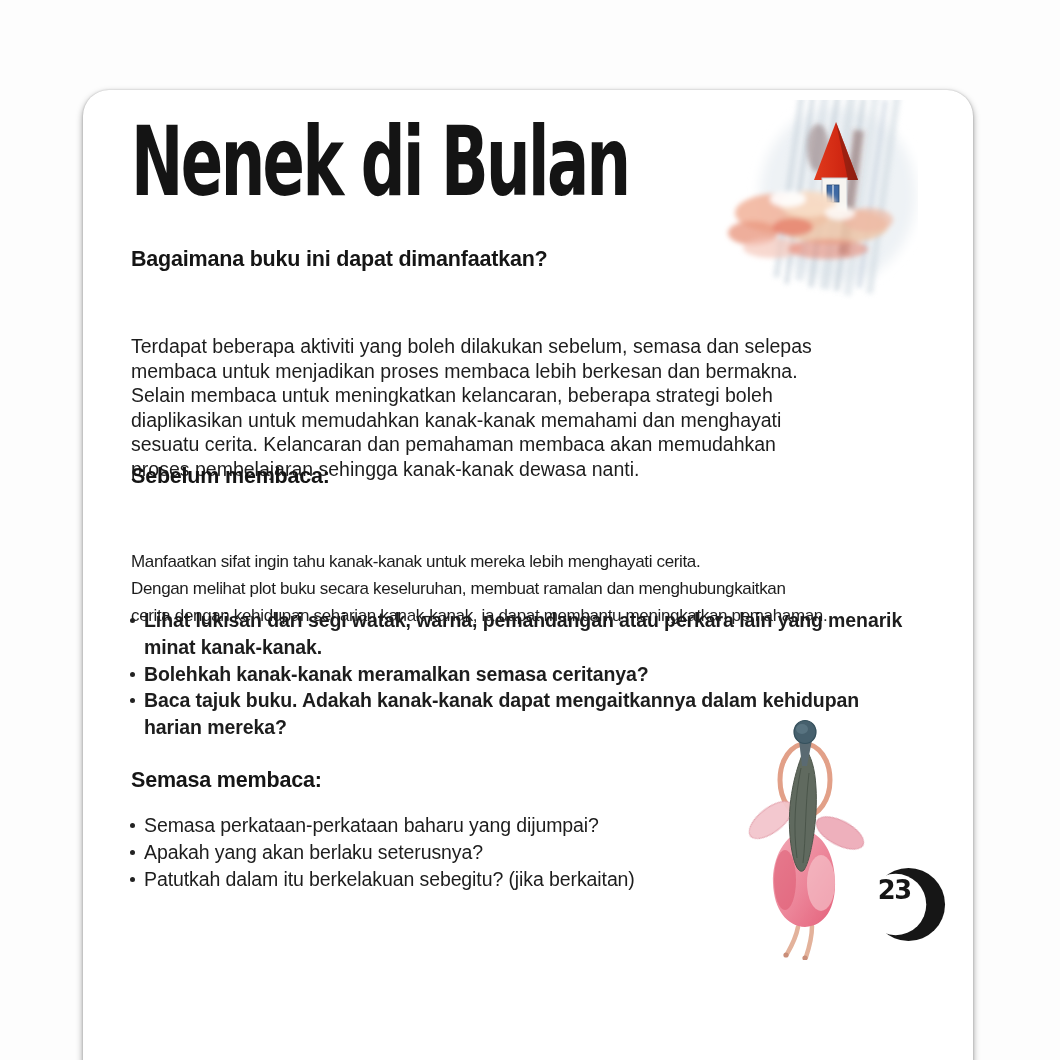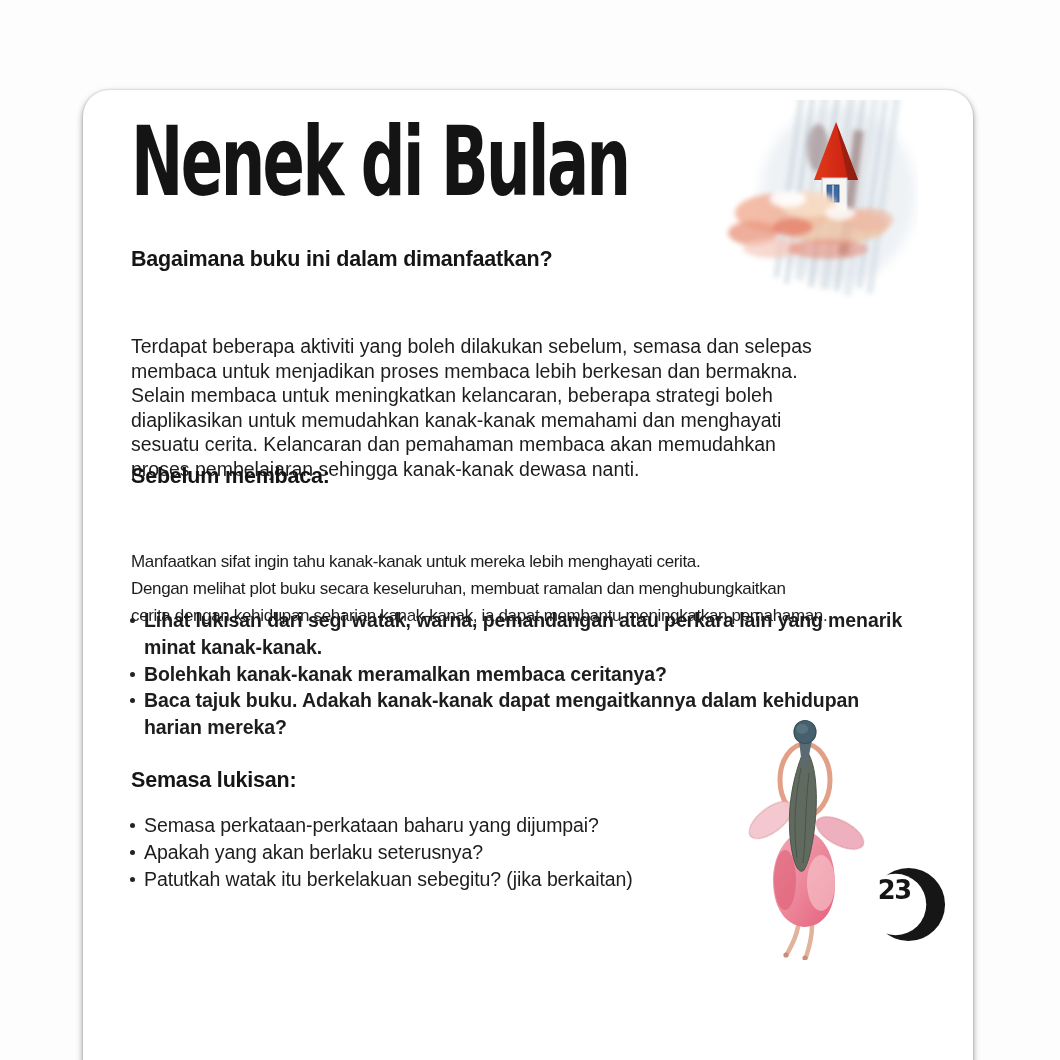--- a/index.html
+++ b/index.html
@@ -151,64 +151,64 @@
           <ellipse cx="150" cy="120" rx="25" ry="12" fill="#eeb8a2" opacity="0.7"></ellipse>
           <ellipse cx="55" cy="148" rx="30" ry="10" fill="#f5c8bb" opacity="0.7"></ellipse>
           <ellipse cx="110" cy="149" rx="40" ry="10" fill="#e8836f" opacity="0.55"></ellipse>
           <ellipse cx="75" cy="127" rx="20" ry="9" fill="#e25a49" opacity="0.5"></ellipse>
           <ellipse cx="70" cy="99" rx="18" ry="8" fill="#ffffff" opacity="0.9"></ellipse>
           <ellipse cx="122" cy="113" rx="15" ry="7" fill="#ffffff" opacity="0.8"></ellipse>
         </g>
       </svg>
     </div>
 
-    <div class="heading h-usage">Bagaimana buku ini dalam dimanfaatkan?</div>
+    <div class="heading h-usage">Bagaimana buku ini dapat dimanfaatkan?</div>
     <div class="para p-usage">Terdapat beberapa aktiviti yang boleh dilakukan sebelum, semasa dan selepas
 membaca untuk menjadikan proses membaca lebih berkesan dan bermakna.
 Selain membaca untuk meningkatkan kelancaran, beberapa strategi boleh
 diaplikasikan untuk memudahkan kanak-kanak memahami dan menghayati
 sesuatu cerita. Kelancaran dan pemahaman membaca akan memudahkan
 proses pembelajaran sehingga kanak-kanak dewasa nanti.</div>
 
     <div class="heading h-before">Sebelum membaca:</div>
     <div class="para p-before">Manfaatkan sifat ingin tahu kanak-kanak untuk mereka lebih menghayati cerita.
 Dengan melihat plot buku secara keseluruhan, membuat ramalan dan menghubungkaitkan
 cerita dengan kehidupan seharian kanak-kanak, ia dapat membantu meningkatkan pemahaman.</div>
 
     <ul class="blist list-before">
       <li class="bitem">
         <span class="dot"></span>
         <span class="btext">Lihat lukisan dari segi watak, warna, pemandangan atau perkara lain yang menarik
 minat kanak-kanak.</span>
       </li>
       <li class="bitem">
         <span class="dot"></span>
-        <span class="btext">Bolehkah kanak-kanak meramalkan membaca ceritanya?</span>
+        <span class="btext">Bolehkah kanak-kanak meramalkan semasa ceritanya?</span>
       </li>
       <li class="bitem">
         <span class="dot"></span>
         <span class="btext">Baca tajuk buku. Adakah kanak-kanak dapat mengaitkannya dalam kehidupan
 harian mereka?</span>
       </li>
     </ul>
 
-    <div class="heading h-during">Semasa lukisan:</div>
+    <div class="heading h-during">Semasa membaca:</div>
 
     <ul class="blist list-during">
       <li class="bitem">
         <span class="dot"></span>
         <span class="btext">Semasa perkataan-perkataan baharu yang dijumpai?</span>
       </li>
       <li class="bitem">
         <span class="dot"></span>
         <span class="btext">Apakah yang akan berlaku seterusnya?</span>
       </li>
       <li class="bitem">
         <span class="dot"></span>
-        <span class="btext">Patutkah watak itu berkelakuan sebegitu? (jika berkaitan)</span>
+        <span class="btext">Patutkah dalam itu berkelakuan sebegitu? (jika berkaitan)</span>
       </li>
     </ul>
 
     <div class="illus-fairy">
       <svg viewBox="0 0 122 242">
         <defs>
           <linearGradient id="dressG" x1="0" y1="0" x2="1" y2="1">
             <stop offset="0" stop-color="#f2a9b5"></stop>
               <stop offset="0.55" stop-color="#ec8599"></stop>
               <stop offset="1" stop-color="#e4607a"></stop>

